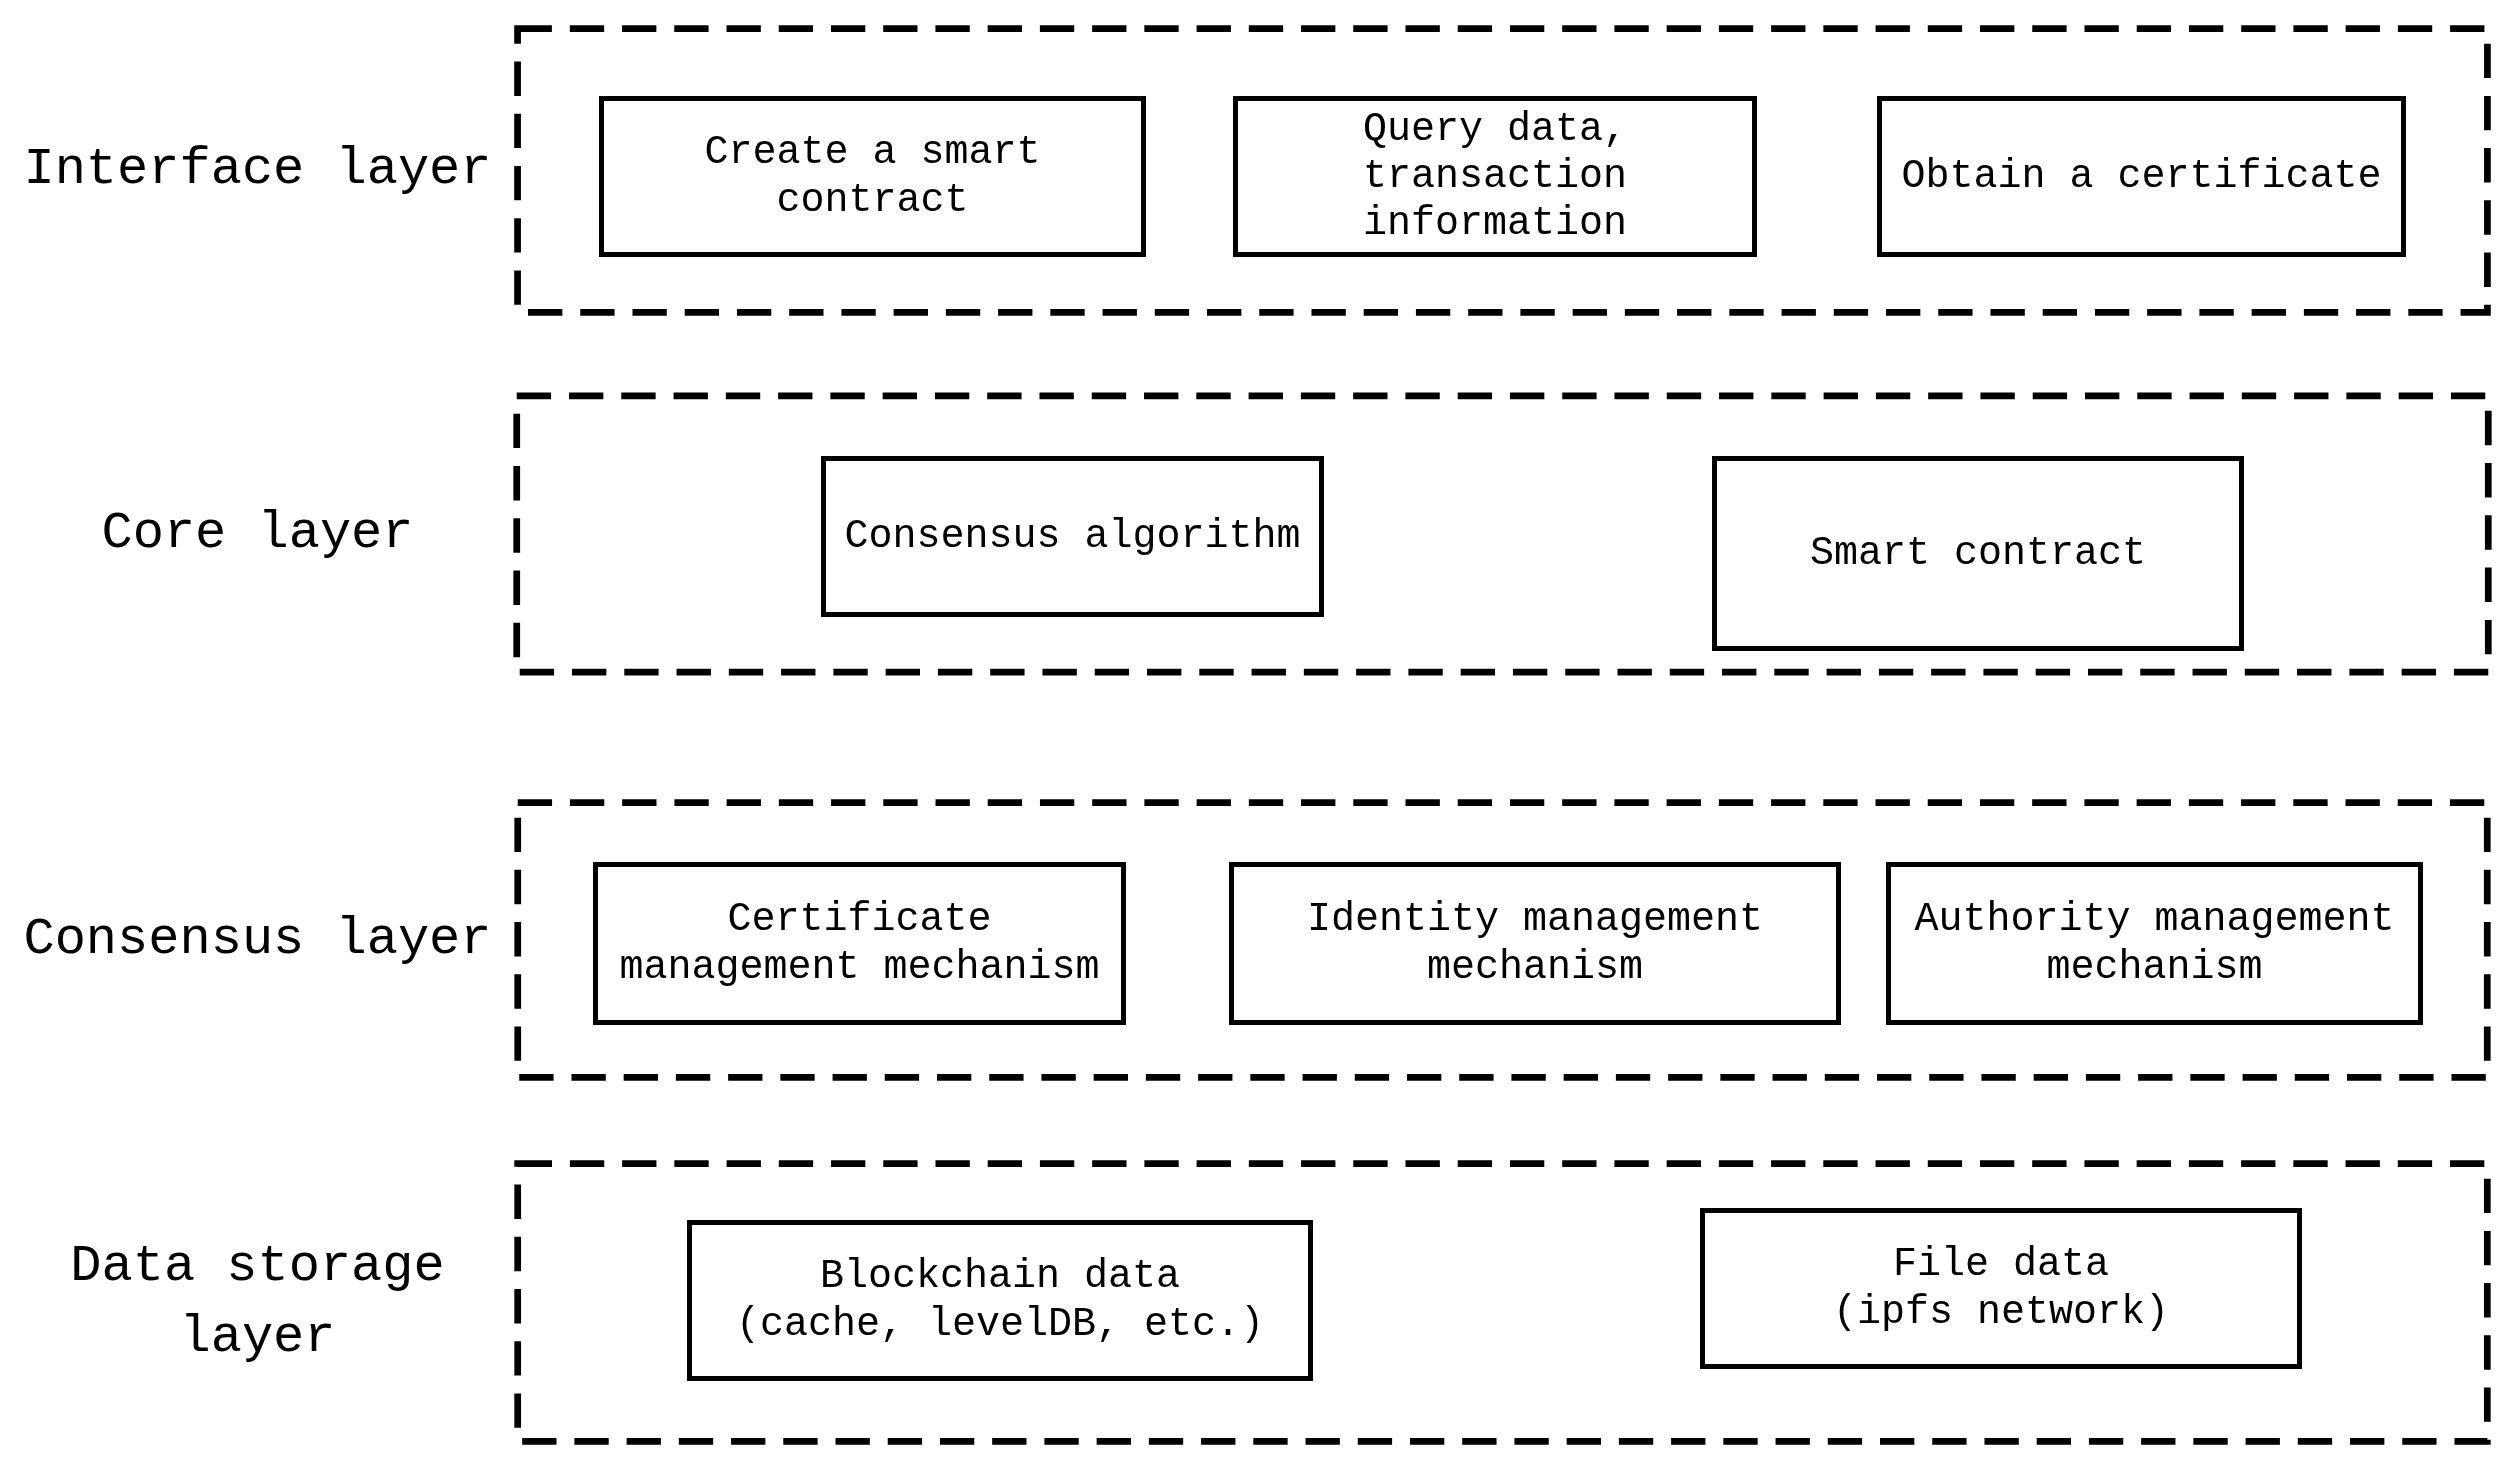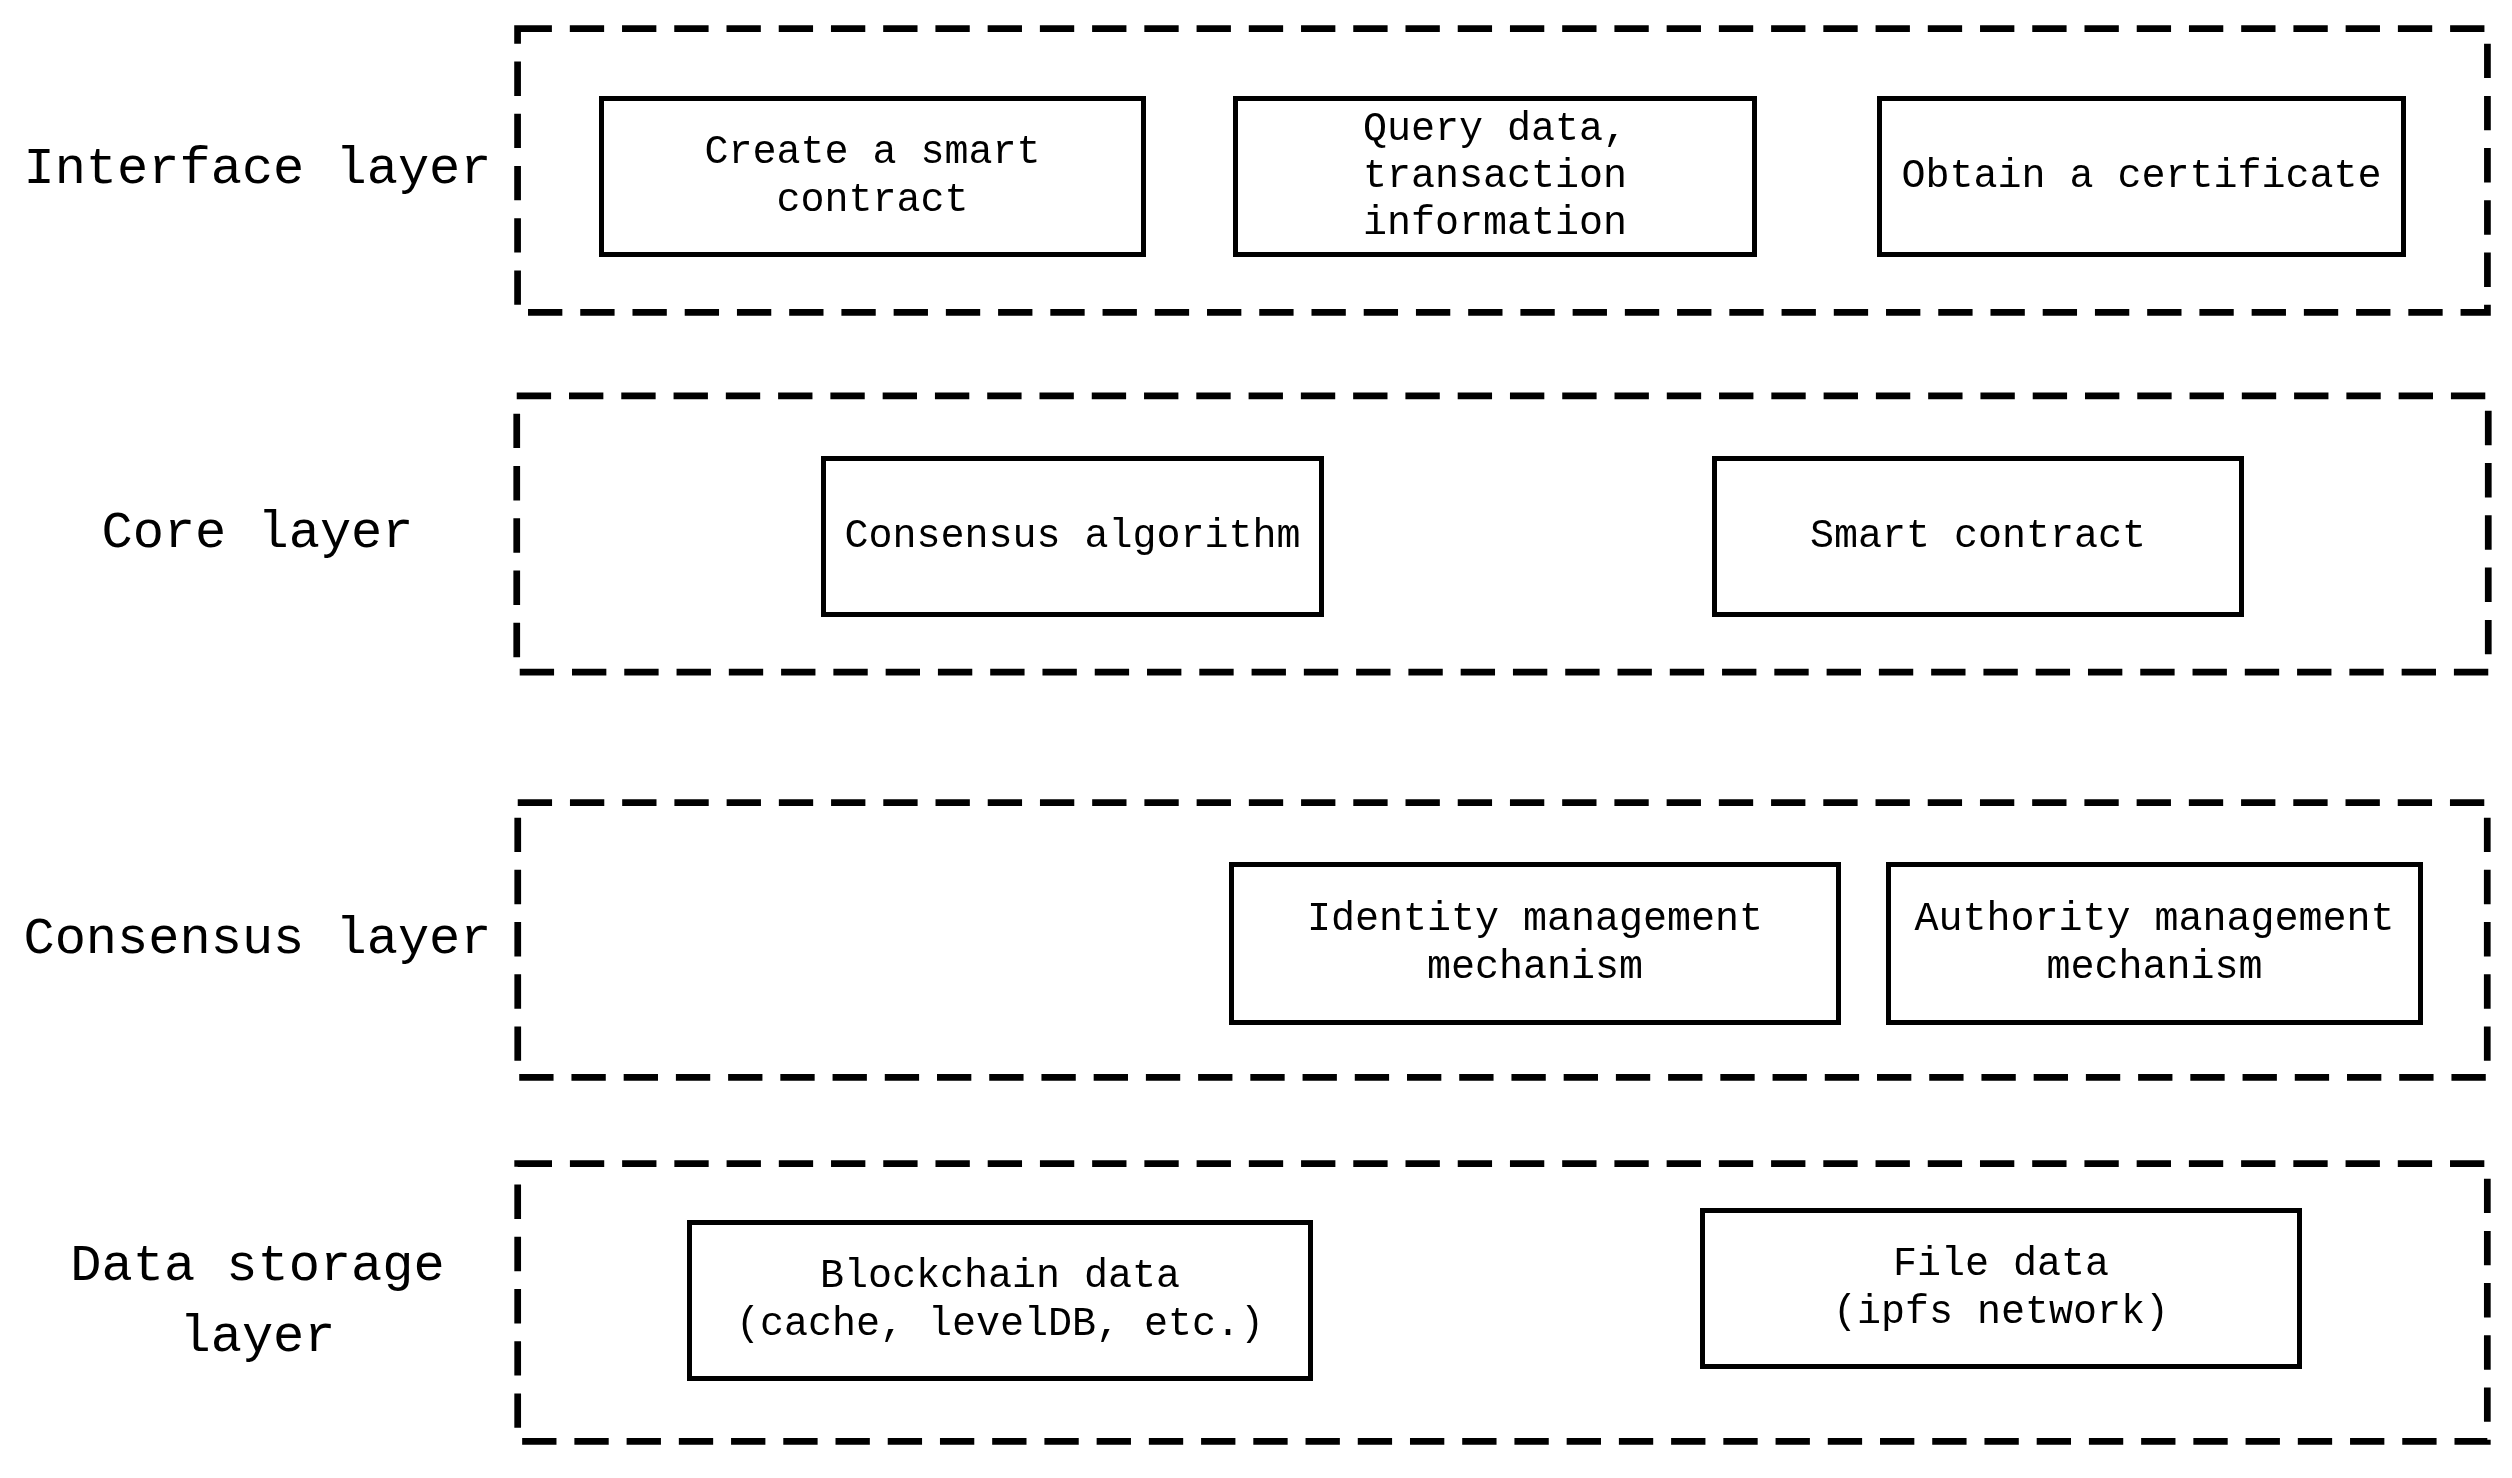--- a/index.html
+++ b/index.html
@@ -92,34 +92,38 @@
   <div class="layer-label">
     <span>Core layer</span>
   </div>
   <div class="frame" style="left:513px;width:1979px;height:284px">
     <svg class="dash" width="1979" height="284" viewBox="0 0 2650 380">
       <rect x="5" y="5" width="2640" height="370" fill="none" stroke="#000000" stroke-width="9" stroke-dasharray="46 24"></rect>
     </svg>
     <div class="box" style="left:308px;top:64px;width:503px;height:161px">
       <span class="box-text">Consensus algorithm</span>
     </div>
-    <div class="box" style="left:1199px;top:64px;width:532px;height:161px">
+    <div class="box" style="left:1199px;top:64px;width:532px;height:195px">
       <span class="box-text">Smart contract</span>
     </div>
   </div>
 </div>
 
 <div class="row" style="top:799px;height:282px">
   <div class="layer-label">
     <span>Consensus layer</span>
   </div>
   <div class="frame" style="left:513px;width:1979px;height:282px">
     <svg class="dash" width="1979" height="282" viewBox="0 0 2650 378">
       <rect x="5" y="5" width="2640" height="368" fill="none" stroke="#000000" stroke-width="9" stroke-dasharray="46 24"></rect>
     </svg>
+    <div class="box" style="left:80px;top:63px;width:533px;height:163px">
+      <span class="box-text">Certificate
+management mechanism</span>
+    </div>
     <div class="box" style="left:716px;top:63px;width:612px;height:163px">
       <span class="box-text">Identity management
 mechanism</span>
     </div>
     <div class="box" style="left:1373px;top:63px;width:537px;height:163px">
       <span class="box-text">Authority management
 mechanism</span>
     </div>
   </div>
 </div>

